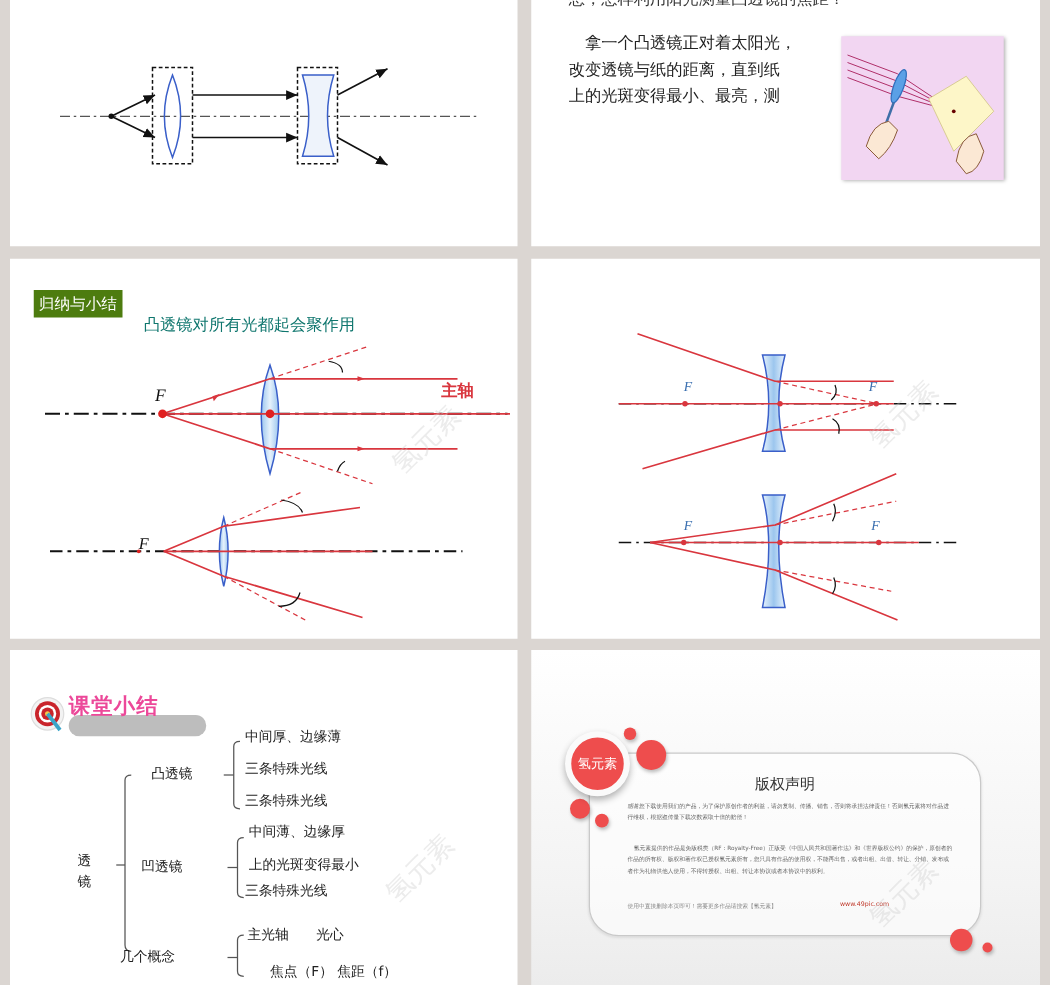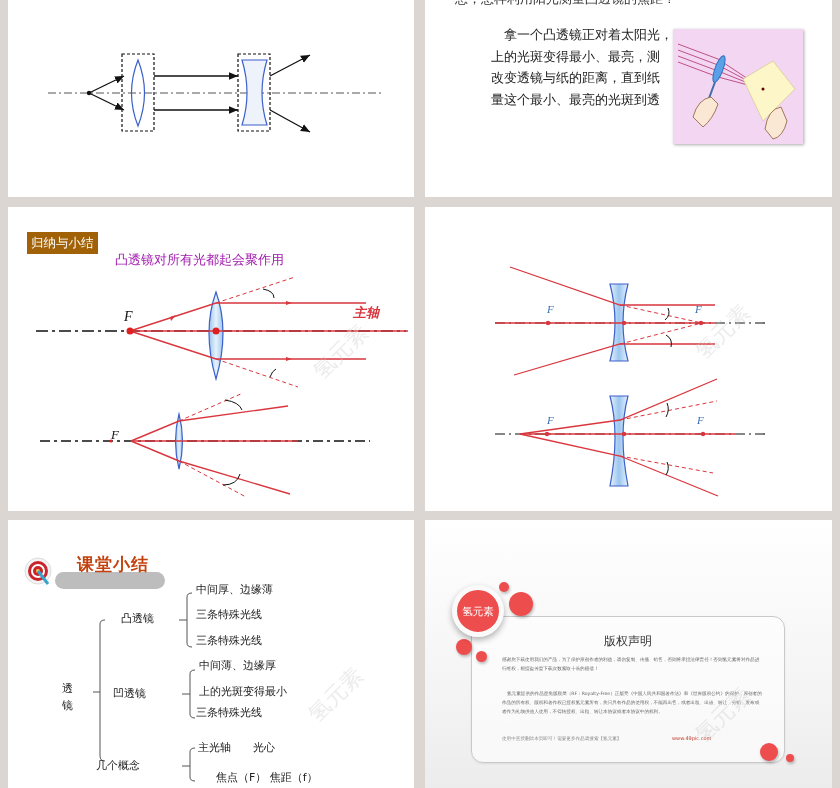--- a/index.html
+++ b/index.html
@@ -16,52 +16,51 @@
   #s2 { left: 425px; top: 0;     width: 407px; height: 197px; }
   #s3 { left: 8px;   top: 207px; width: 406px; height: 304px; }
   #s4 { left: 425px; top: 207px; width: 407px; height: 304px; }
   #s5 { left: 8px;   top: 520px; width: 406px; height: 268px; }
   #s6 { left: 425px; top: 520px; width: 407px; height: 268px;
         background: linear-gradient(180deg, #ffffff 0%, #f3f3f3 70%, #ececec 100%); }
   svg { display: block; }
 
   
   .s2-top-cut { position: absolute; left: 30px; top: -10px; font-size: 13px; color: #333; white-space: nowrap; }
-  .s2-text { position: absolute; left: 30px; top: 24px; width: 190px; font-size: 13px; line-height: 21.5px; color: #222; margin-left: 36px; }
+  .s2-text { position: absolute; left: 30px; top: 24px; width: 190px; font-size: 13px; line-height: 21.5px; color: #222; }
   .s2-text p { margin: 0; }
   .s2-photo {
     position: absolute; left: 248px; top: 29px; width: 130px; height: 115px;
     background: #f2d6f2; box-shadow: 1px 1px 3px #aaa;
   }
 
   
   .tag-blue {
     position: absolute; left: 19px; top: 25px; padding: 1px 4px; height: 20px; line-height: 20px;
-    background: #a16207; color: #fff; font-size: 12.5px;
-  }
-  .s3-heading { position: absolute; left: 107px; top: 44px; font-size: 13px; color: #a21caf; }
+    background: #4d7c0f; color: #fff; font-size: 12.5px;
+  }
+  .s3-heading { position: absolute; left: 107px; top: 44px; font-size: 13px; color: #0f766e; }
   .s4-heading { position: absolute; left: 27px; top: 34px; font-size: 13px; color: #222; }
-  .axis-label-red { position: absolute; left: 345px; top: 97px; color: #d9363e; font-size: 13px; font-weight: bold; font-style: italic; }
+  .axis-label-red { position: absolute; left: 345px; top: 97px; color: #d9363e; font-size: 13px; font-weight: bold; }
 
   
   .summary-title {
-    position: absolute; left: 69px; top: 33px; font-size: 17px; font-weight: bold; color: #c2410c; letter-spacing: 1px;
+    position: absolute; left: 47px; top: 33px; font-size: 17px; font-weight: bold; color: #ec4899; letter-spacing: 1px;
   }
   .summary-pill {
     position: absolute; left: 47px; top: 52px; width: 110px; height: 17px; border-radius: 9px; background: #bdbdbd;
   }
   .target-icon { position: absolute; left: 16px; top: 36px; }
   .tx { position: absolute; font-size: 11px; color: #222; white-space: nowrap; }
 
   
   .cr-box {
     position: absolute; left: 46px; top: 82px; width: 312px; height: 145px;
-    border: 1px solid #c9c9c9; border-radius: 12px; background: rgba(255,255,255,0.6);
+    border: 1px solid #c9c9c9; border-radius: 24px; background: rgba(255,255,255,0.6);
     box-shadow: 0 1px 2px rgba(0,0,0,0.08);
-    margin-top: 14px;
   }
   .cr-title { position: absolute; left: 0; width: 100%; top: 16px; text-align: center; font-size: 12px; color: #333; }
   .cr-p { position: absolute; left: 30px; width: 260px; font-size: 4.6px; line-height: 9px; color: #666; }
   .cr-foot { position: absolute; left: 30px; top: 119px; font-size: 4.6px; color: #888; }
   .cr-url { position: absolute; left: 200px; top: 118px; font-size: 5px; color: #c0392b; }
   .badge-circle {
     position: absolute; left: 27px; top: 65px; width: 42px; height: 42px; border-radius: 50%;
     background: #ee4d4d; border: 5px solid #fafafa; box-shadow: 0 3px 6px rgba(0,0,0,0.3);
     color: #fff; font-size: 10.5px; text-align: center; line-height: 42px;
   }
@@ -96,23 +95,22 @@
 
     <line x1="262" y1="76" x2="302" y2="55" stroke="#111" stroke-width="1.3" marker-end="url(#arrK)"></line>
     <line x1="262" y1="110" x2="302" y2="132" stroke="#111" stroke-width="1.3" marker-end="url(#arrK)"></line>
   </svg>
 </div>
 
 <div class="slide" id="s2">
   <div class="s2-top-cut">想，怎样利用阳光测量凸透镜的焦距？</div>
   <div class="s2-text">
     <p style="text-indent:13px">拿一个凸透镜正对着太阳光，</p>
+    <p>改变透镜与纸的距离，直到纸</p>
     <p>上的光斑变得最小、最亮，测</p>
-    <p>改变透镜与纸的距离，直到纸</p>
-    <p>量这个最小、最亮的光斑到透</p>
   </div>
   <div class="s2-photo">
     <svg width="130" height="115">
 
       <g stroke="#b0306a" stroke-width="0.8">
         <line x1="5" y1="15" x2="45" y2="30"></line>
         <line x1="5" y1="21" x2="45" y2="36"></line>
         <line x1="5" y1="27" x2="45" y2="42"></line>
         <line x1="5" y1="33" x2="45" y2="48"></line>
         <line x1="45" y1="30" x2="90" y2="60"></line>

